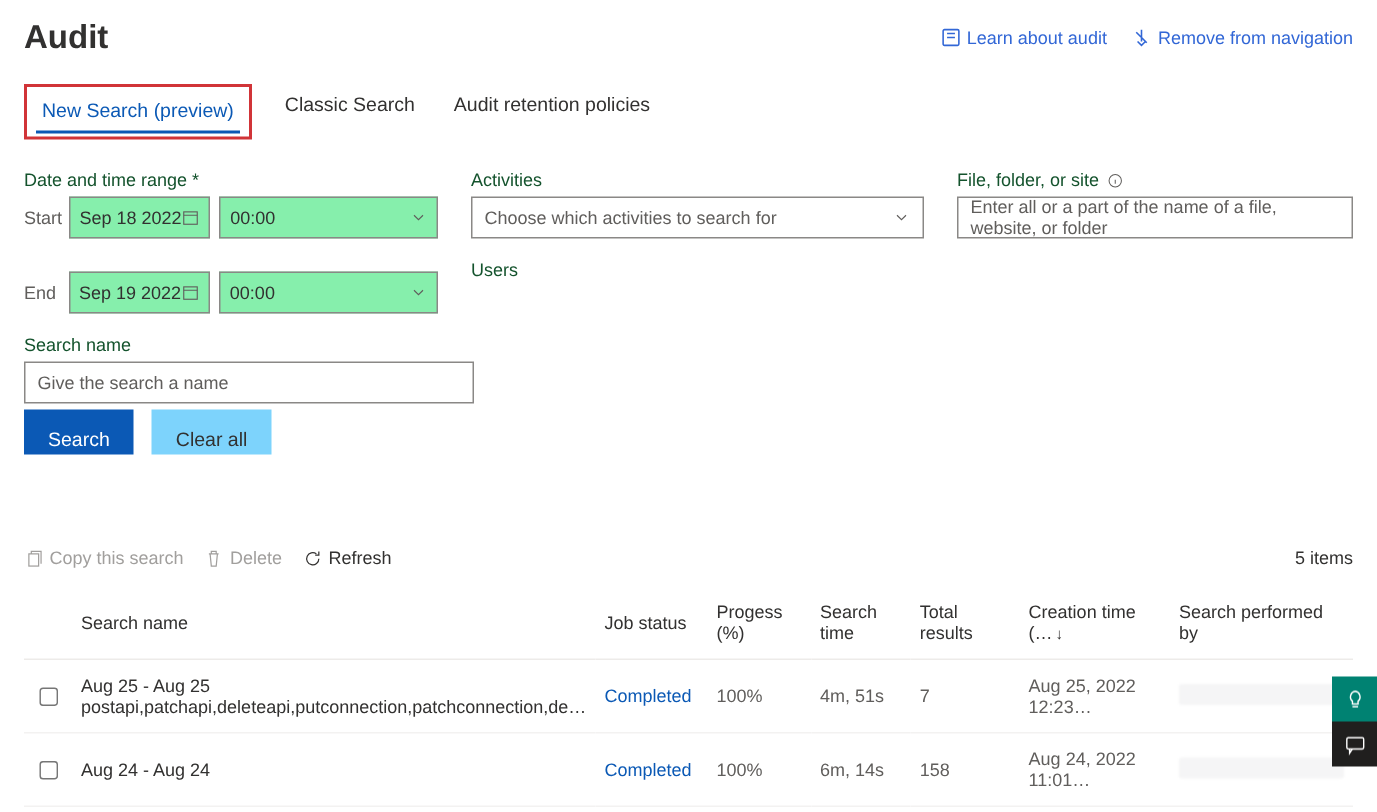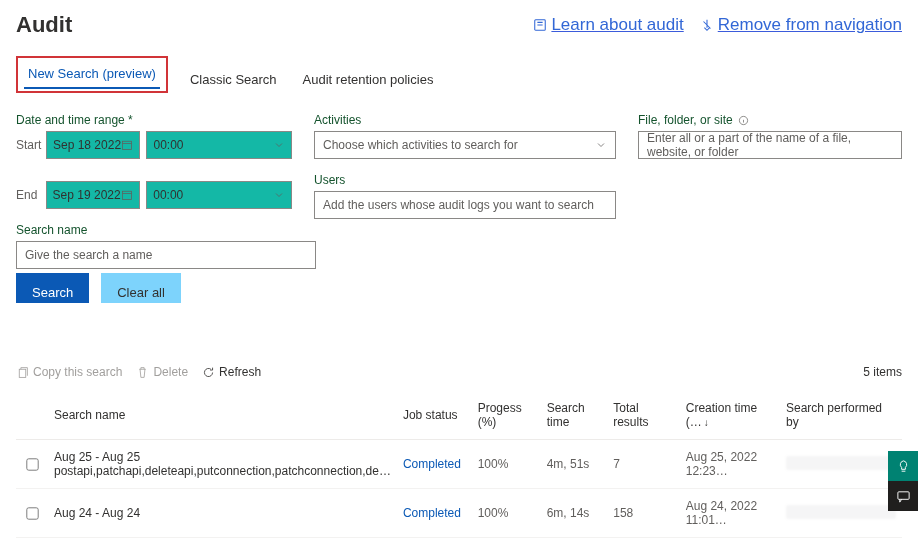--- a/index.html
+++ b/index.html
@@ -12,37 +12,37 @@
     width: 918px;
   }
   .page { padding: 12px 16px; }
   .header-row {
     display: flex;
     justify-content: space-between;
     align-items: center;
     margin-bottom: 18px;
   }
   .page-title { font-size: 22px; font-weight: 700; }
-  .header-links { display: flex; gap: 16px; font-size: 17px; color: #3b5bdb; text-decoration: underline; }
+  .header-links { display: flex; gap: 16px; font-size: 12px; color: #3b5bdb; }
   .header-links span { display: inline-flex; align-items: center; gap: 4px; cursor: pointer; color: #3267d6; }
   .header-links svg { width: 14px; height: 14px; }
-  .tabs { display: flex; gap: 18px; margin-bottom: 20px; font-size: 13px; align-items: flex-end; }
+  .tabs { display: flex; gap: 18px; margin-bottom: 20px; font-size: 13px; }
   .tab { padding: 6px 4px; color: #323130; cursor: pointer; }
   .tab.active { color: #0b59b5; border-bottom: 2px solid #0b59b5; font-weight: 400; }
   .highlight-box { border: 2px solid #d13438; padding: 2px 6px; }
   .form-area { display: flex; gap: 22px; margin-bottom: 8px; }
   .col { display: flex; flex-direction: column; }
   .col-date { width: 276px; }
   .col-mid { width: 302px; }
   .col-right { flex: 1; }
   .field-label { font-size: 12px; color: #14532d; margin-bottom: 4px; font-weight:500;}
   .row { display: flex; gap: 6px; align-items: center; margin-bottom: 14px; }
   .row-label { width: 24px; font-size: 12px; color: #605e5c; }
   .date-input, .time-select {
-    border: 1px solid #8a8886; background: #14b8a6; height: 28px;
+    border: 1px solid #8a8886; background: #86efac; height: 28px;
     padding: 0 6px; font-size: 12px; display: flex; align-items: center;
     justify-content: space-between; color: #323130;
   }
   .date-input { width: 96px; }
   .time-select { width: 148px; }
   .date-input svg, .time-select svg { width: 12px; height: 12px; fill: #605e5c; }
   .wide-input {
     border: 1px solid #8a8886; height: 28px; padding: 0 8px; font-size: 12px;
     display: flex; align-items: center; color: #605e5c; justify-content: space-between;
     background: #fff;
@@ -166,23 +166,20 @@
 
     <div class="col col-mid">
       <div class="field-label">Activities</div>
       <div class="wide-input" style="margin-bottom:14px;">
         <span>Choose which activities to search for</span>
         <svg viewBox="0 0 16 16" style="width:12px;height:12px;">
             <path d="M4 6l4 4 4-4" fill="none" stroke="#605e5c"></path>
           </svg>
       </div>
       <div class="field-label">Users</div>
-      <div class="wide-input">
-        <span>Add the users whose audit logs you want to search</span>
-      </div>
     </div>
 
     <div class="col col-right">
       <div class="field-label">
         <span>File, folder, or site</span>
         <svg class="info-icon" viewBox="0 0 16 16">
             <circle cx="8" cy="8" r="6" fill="none" stroke="#605e5c"></circle>
             <path d="M8 5v0M8 7v4" stroke="#605e5c"></path>
           </svg>
       </div>

